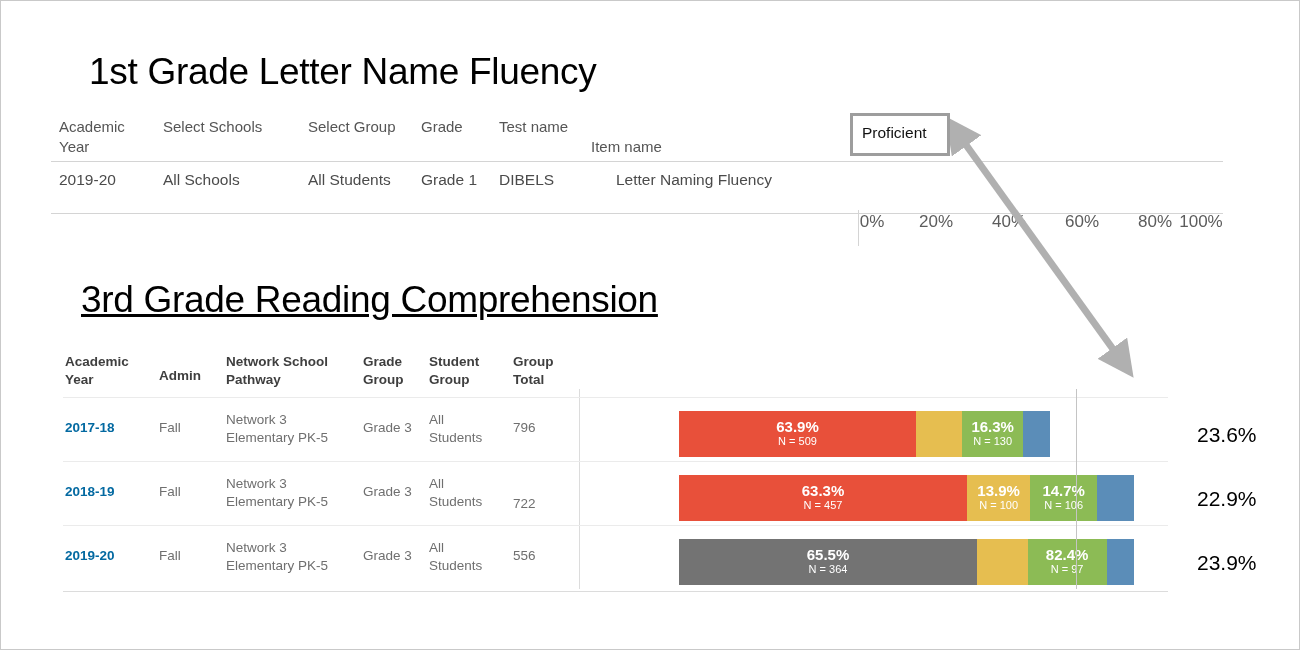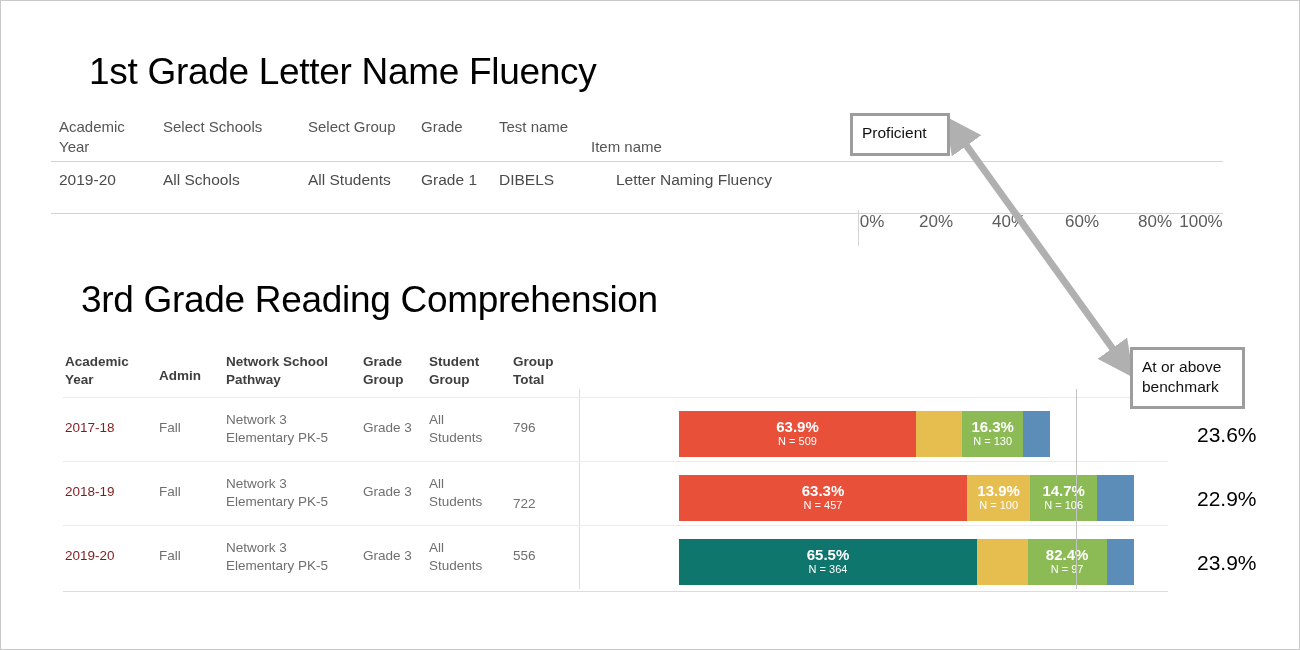--- a/index.html
+++ b/index.html
@@ -23,21 +23,21 @@
   
   .section-title {
     position: absolute;
     font-size: 37px;
     font-weight: 400;
     color: #000000;
     letter-spacing: -0.3px;
     white-space: nowrap;
   }
   #title-1 { left: 88px; top: 50px; }
-  #title-2 { left: 80px; top: 278px; }
+  #title-2 { left: 80px; top: 278px; text-decoration: underline; }
 
   
   #panel1 {
     position: absolute;
     left: 50px;
     top: 108px;
     width: 1172px;
     height: 140px;
   }
   #panel1 .hrule {
@@ -230,22 +230,22 @@
     height: 64px;
     width: 528px;
   }
   .p2-row .dcell {
     position: absolute;
     font-size: 13.5px;
     color: #6f6f6f;
     line-height: 1.35;
   }
   .p2-row .dcell.year {
-    font-weight: normal;
-    color: #7f1d1d;
+    font-weight: bold;
+    color: #0369a1;
   }
 
   
   .stack {
     position: absolute;
     height: 46px;
     display: flex;
   }
   .seg {
     position: relative;
@@ -438,21 +438,21 @@
         <div>Elementary PK-5</div>
       </div>
       <div class="dcell" style="left:312px; top:16px;">Grade 3</div>
       <div class="dcell" style="left:378px; top:8px;">
         <div>All</div>
         <div>Students</div>
       </div>
       <div class="dcell" style="left:462px; top:16px;">556</div>
     </div>
     <div class="stack" style="left:628px; top:198px; width:455px;">
-      <div class="seg" style="background: #0f766e; width: 65.5%;">
+      <div class="seg" style="background: #737373; width: 65.5%;">
         <span class="pct">65.5%</span>
         <span class="n">N = 364</span>
       </div>
       <div class="seg" style="background: rgb(230, 190, 80); width: 11.1%;">
         <span class="pct"></span>
         <span class="n"></span>
       </div>
       <div class="seg" style="background: rgb(140, 187, 85); width: 17.4%;">
         <span class="pct">82.4%</span>
         <span class="n">N = 97</span>
@@ -475,18 +475,14 @@
       <marker id="arrowhead-start" markerWidth="5.2" markerHeight="5.2" refX="2.6" refY="2.6" orient="auto">
         <path d="M 5.2 0 L 0 2.6 L 5.2 5.2 z" fill="#b0b0b0"></path>
       </marker>
     </defs>
     <line x1="955" y1="130" x2="1122" y2="362" stroke="#b0b0b0" stroke-width="7" marker-start="url(#arrowhead-start)" marker-end="url(#arrowhead-end)"></line>
   </svg>
 
   <div class="callout" id="callout-proficient">
     <span>Proficient</span>
   </div>
-  <div class="callout" id="callout-benchmark">
-    <div>At or above</div>
-    <div>benchmark</div>
-  </div>
 
 </div>
 
 </body></html>

